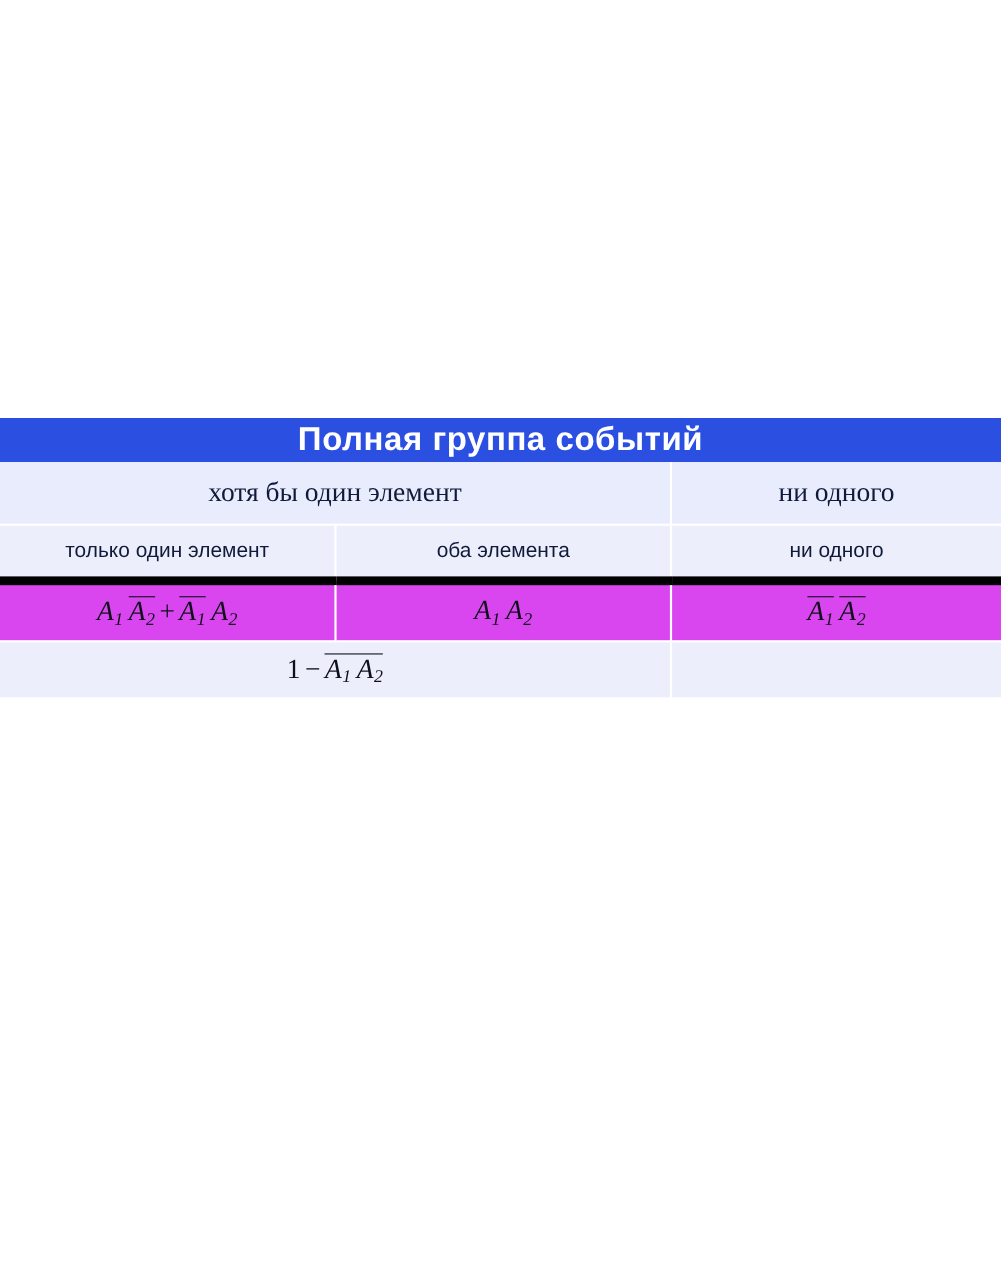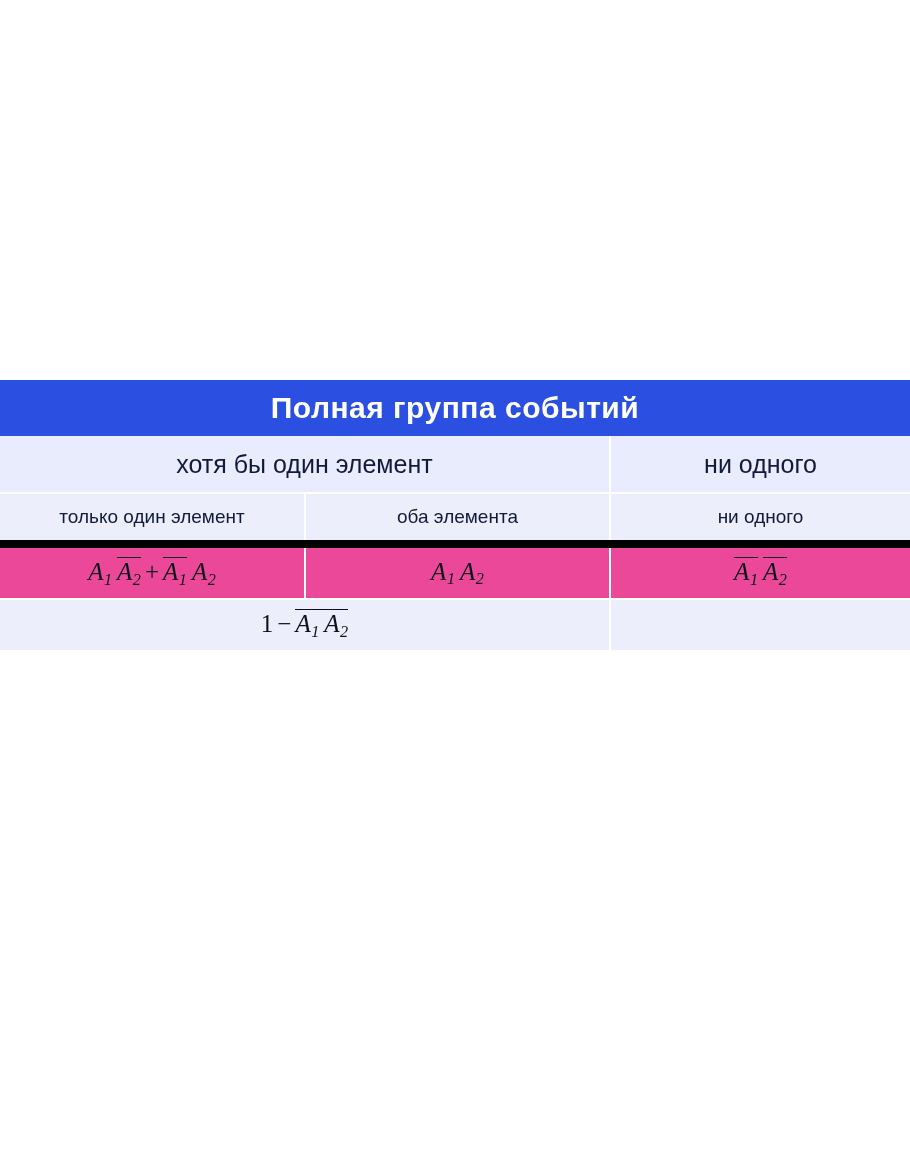--- a/index.html
+++ b/index.html
@@ -34,48 +34,49 @@
     text-align: center;
   }
 
   
   .title-row td {
     background: #2b4fe0;
     color: #ffffff;
     font-size: 30px;
     font-weight: bold;
     letter-spacing: 0.5px;
-    height: 56px;
+    height: 40px;
     text-align: center;
   }
 
   
   .group-row td {
     background: #e8ecfc;
     color: #101a3a;
     font-size: 25px;
     height: 56px;
     border-bottom: 2px solid #ffffff;
+    font-family: Liberation Serif, serif;
   }
 
   
   .sub-row td {
     background: #eceffb;
     color: #101a3a;
     font-size: 19px;
     height: 46px;
     border-bottom: 8px solid #000000;
   }
 
   
   .f-row td {
     height: 50px;
     border-bottom: 2px solid #ffffff;
   }
-  .band-a td { background: #ec4899; }
+  .band-a td { background: #d946ef; }
   .band-b td { background: #eceffb; }
   .band-c td { background: #ccd4f5; }
   .band-d td { background: #eceffb; margin-top: 40px; }
 
   .cell-blank-a { background: #eceffb !important; }
   .cell-blank-b { background: #ccd4f5 !important; }
 
   
   .math {
     font-family: "Liberation Serif", serif;

